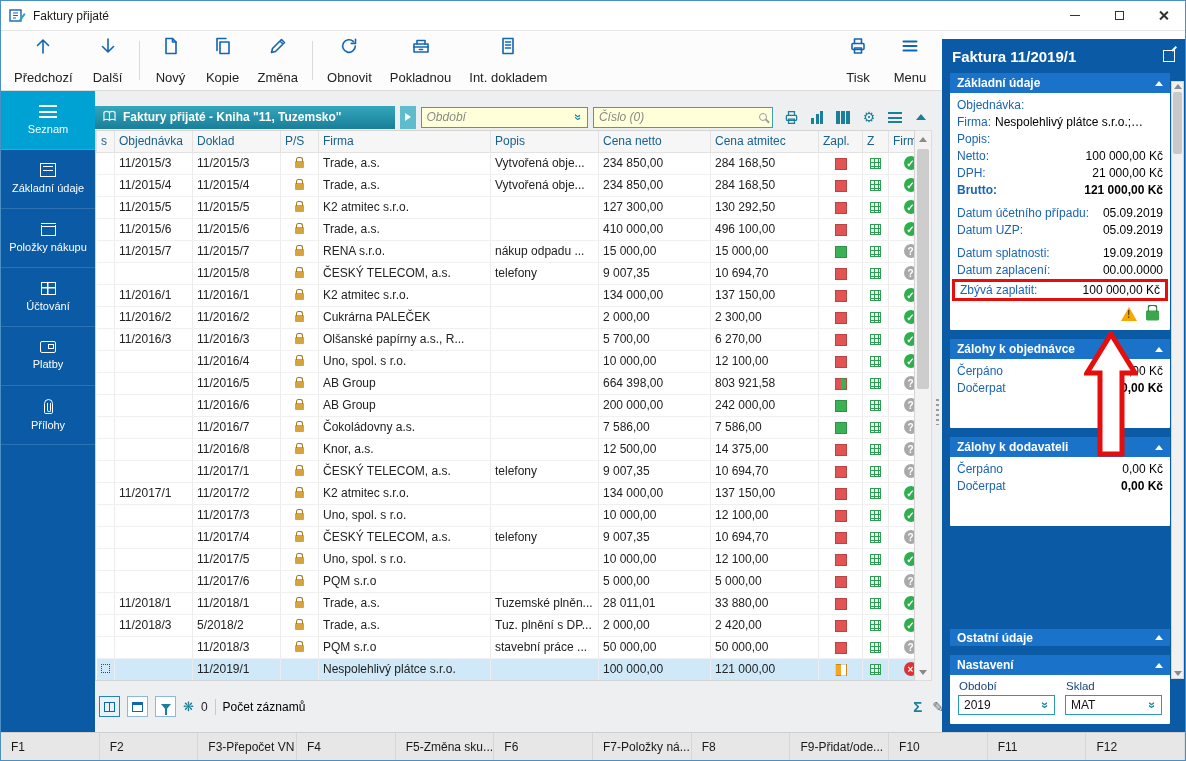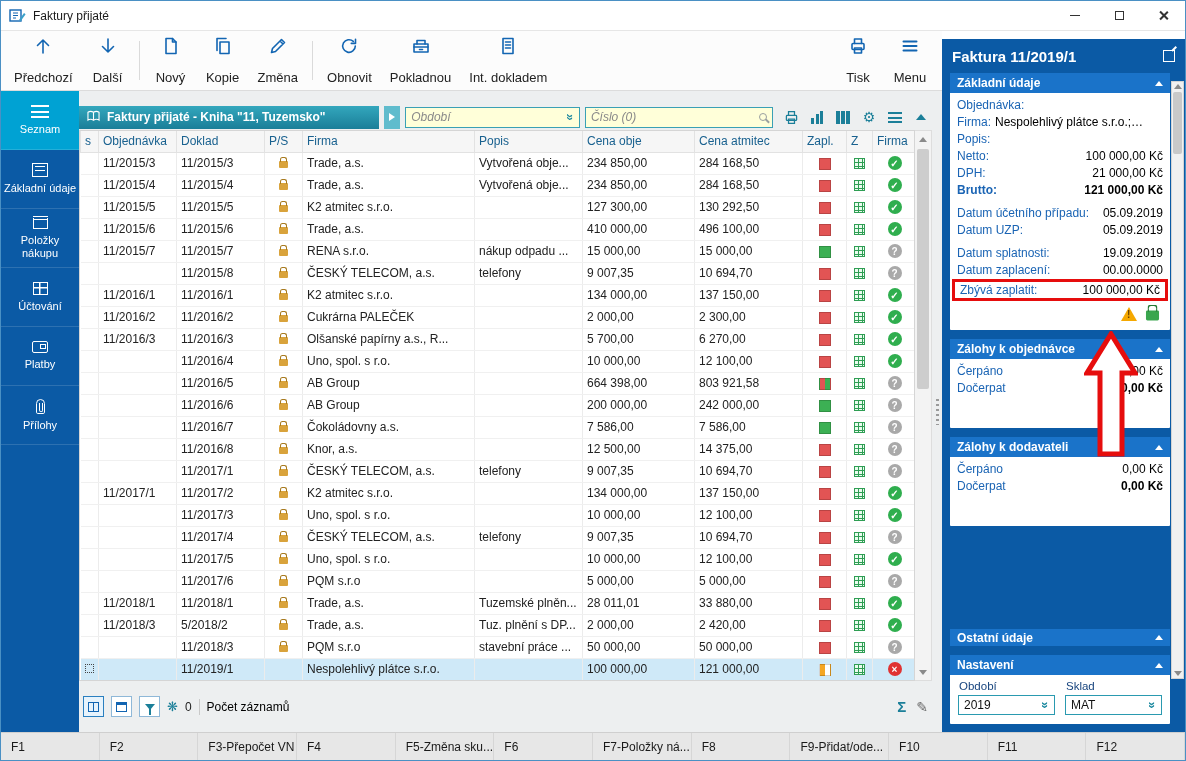--- a/index.html
+++ b/index.html
@@ -27,21 +27,21 @@
   .toolbar{height:60px;flex:0 0 60px;display:flex;align-items:stretch;background:#fcfcfc;border-bottom:1px solid #dcdcdc;padding:2px 6px 2px 4px}
   .tbtn{display:flex;flex-direction:column;align-items:center;justify-content:center;gap:11px;min-width:52px;padding:3px 9px;font-size:13px;color:#222;cursor:default;border-radius:3px}
   .tbtn svg{stroke:#1265b2;fill:none;stroke-width:1.6;stroke-linecap:round;stroke-linejoin:round}
   .tsep{width:1px;background:#dadada;margin:8px 5px}
   .tb-right{margin-left:auto;display:flex}
 
   
   .workspace{flex:1;display:flex;background:#edeff0;min-height:0}
 
   
-  .sidebar{width:78px;background:#0b5aa5;display:flex;flex-direction:column}
+  .sidebar{width:94px;background:#0b5aa5;display:flex;flex-direction:column}
   .side-item{min-height:59px;display:flex;flex-direction:column;align-items:center;justify-content:center;color:#fff;font-size:11px;line-height:1.15;text-align:center;padding:7px 2px;border-bottom:1px solid rgba(255,255,255,.14);cursor:default}
   .side-item.active{background:#00a2d3}
   .si{display:block;margin:0 auto 5px}
   .si-list{width:18px;height:13px;background:repeating-linear-gradient(to bottom,#fff 0 2px,transparent 2px 5.5px)}
   .si-detail{width:16px;height:14px;border:1.5px solid #fff;position:relative}
   .si-detail::after{content:'';position:absolute;left:2px;top:2px;right:2px;height:7px;background:repeating-linear-gradient(to bottom,#fff 0 1.5px,transparent 1.5px 4px)}
   .si-box{width:15px;height:13px;border:1.5px solid #fff;border-top:4px double #fff}
   .si-grid{width:15px;height:13px;border:1.5px solid #fff;background:linear-gradient(#fff,#fff) 50% 0/1.5px 100% no-repeat,linear-gradient(#fff,#fff) 0 50%/100% 1.5px no-repeat}
   .si-wallet{width:16px;height:12px;border:1.5px solid #fff;border-radius:2px;position:relative}
   .si-wallet::after{content:'';position:absolute;right:1px;top:2px;width:4px;height:3px;border:1.5px solid #fff}
@@ -366,21 +366,21 @@
                     <col style="width: 44px;">
                   </colgroup>
                 <thead>
                     <tr id="grid-head-row">
                       <th>s</th>
                       <th>Objednávka</th>
                       <th>Doklad</th>
                       <th>P/S</th>
                       <th>Firma</th>
                       <th>Popis</th>
-                      <th>Cena obje</th>
+                      <th>Cena netto</th>
                       <th>Cena atmitec</th>
                       <th>Zapl.</th>
                       <th>Z</th>
                       <th>Firma</th>
                     </tr>
                   </thead>
                 <tbody id="grid-body">
                     <tr>
                       <td class="c-s"></td>
                       <td class="c-obj">11/2015/3</td>

